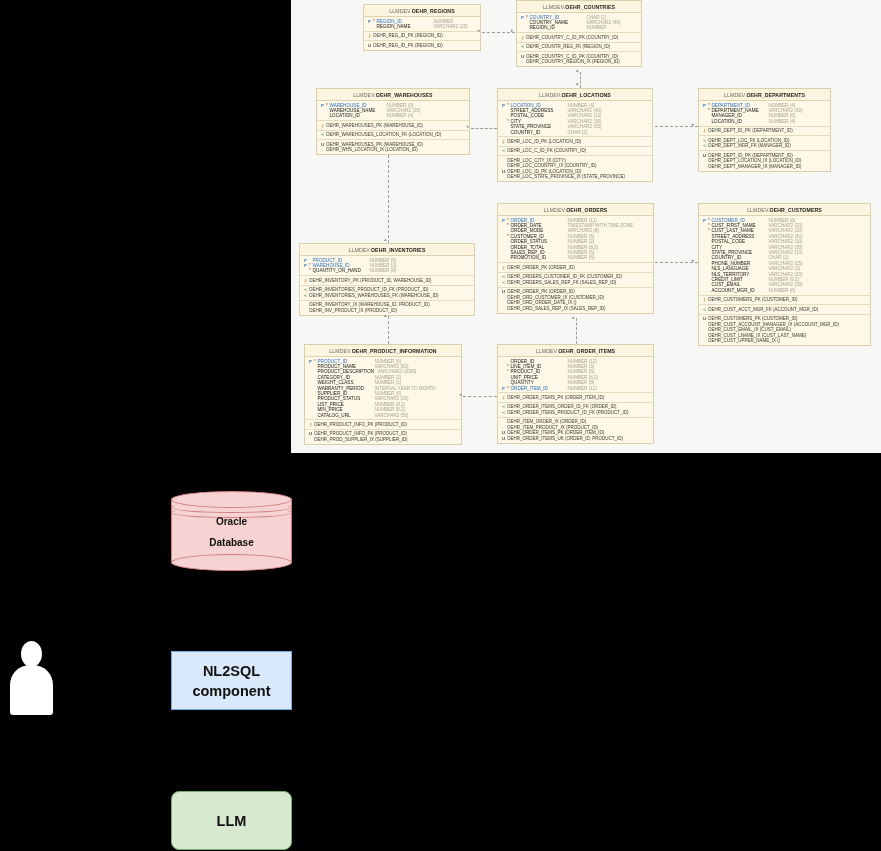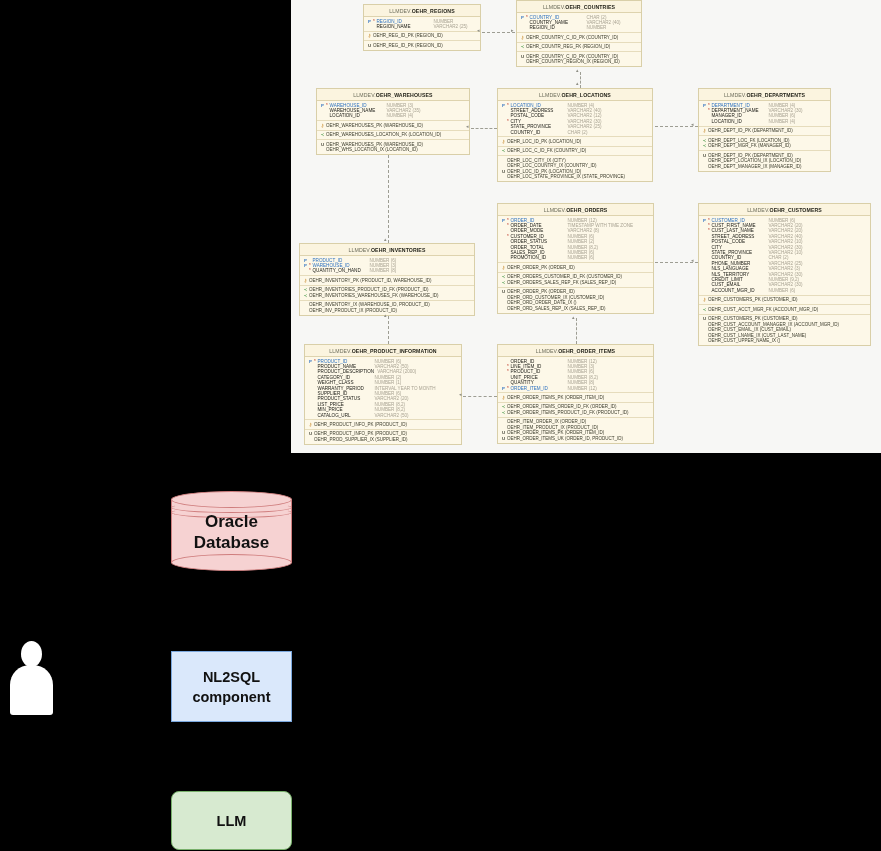--- a/index.html
+++ b/index.html
@@ -66,29 +66,29 @@
   }
   #db-cyl .ring{
     position:absolute;left:0;width:121px;height:11px;
     border:1px solid #cf7d7d;border-radius:50%;box-sizing:border-box;
     border-top-color:transparent;
   }
   #db-cyl .r1{top:11px;}
   #db-cyl .r2{top:16px;}
   #db-cyl .lbl{
     position:absolute;left:0;top:20px;width:121px;text-align:center;
-    font-size:17px;font-weight:bold;color:#111;line-height:21px;
+    font-size:10px;font-weight:bold;color:#111;line-height:21px;
   }
   .procbox{
     position:absolute;box-sizing:border-box;display:flex;
     align-items:center;justify-content:center;text-align:center;
     font-size:14.5px;font-weight:bold;color:#111;line-height:20px;
   }
   #nl2sql-box{
-    left:171px;top:651px;width:121px;height:71px;
+    left:171px;top:651px;width:121px;height:59px;
     background:#dae8fb;border:1px solid #7aa7dd;
   }
   #llm-box{
     left:171px;top:791px;width:121px;height:59px;
     background:#d7ead0;border:1px solid #77b06a;border-radius:8px;
   }
   #user-icon{position:absolute;left:9px;top:641px;width:45px;height:74px;}
   #user-icon .head{
     position:absolute;left:12px;top:0;width:21px;height:26px;
     background:#fff;border-radius:50%;

